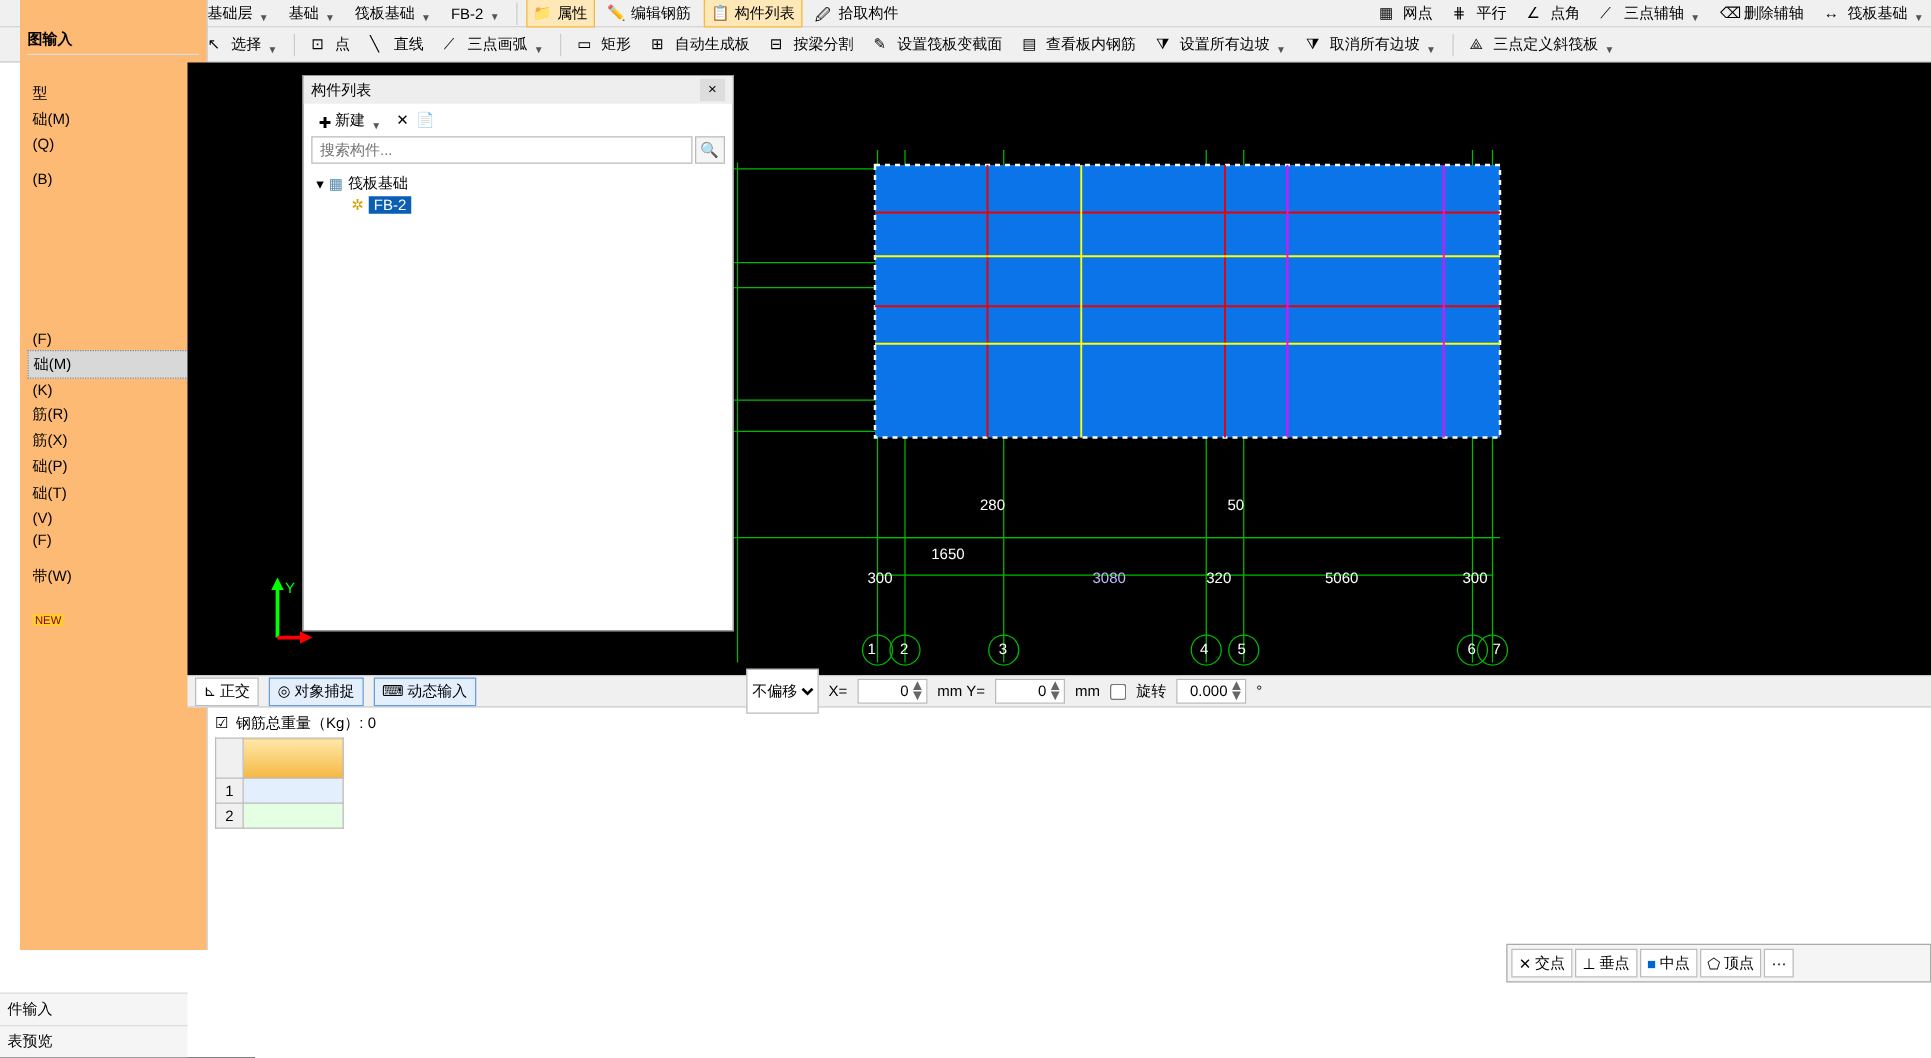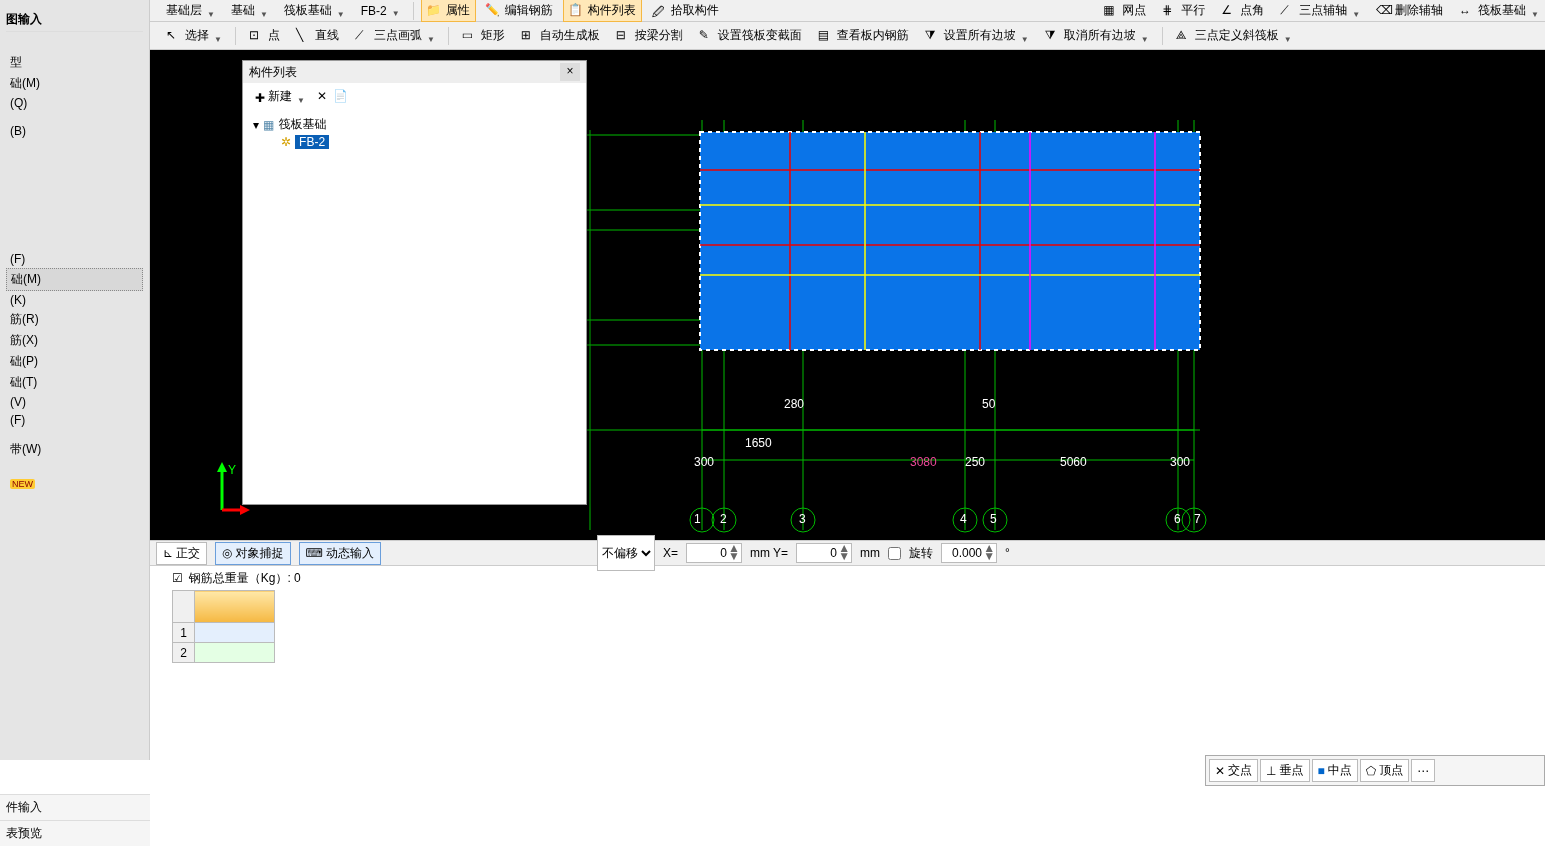--- a/index.html
+++ b/index.html
@@ -6,21 +6,21 @@
 body { width: 1545px; height: 846px; background: #fff; overflow: hidden; position: relative; }
 
 .top-toolbar { display: flex; align-items: center; height: 22px; background: #f0f0f0; border-bottom: 1px solid #ccc; padding-left: 160px; gap: 4px; }
 .top-toolbar2 { display: flex; align-items: center; height: 28px; background: #f0f0f0; border-bottom: 1px solid #ccc; padding-left: 160px; gap: 4px; }
 .tb-item { display: inline-flex; align-items: flex-end; gap: 3px; padding: 2px 5px; border: 1px solid transparent; cursor: pointer; white-space: nowrap; }
 .tb-item.active { border: 1px solid #f5b842; background: #ffe8b8; }
 .tb-sep { width: 1px; height: 18px; background: #ccc; margin: 0 3px; }
 .tb-dd { font-size: 8px; margin-left: 2px; color: #555; }
 .icon { display: inline-block; width: 16px; height: 16px; }
 
-.left-panel { position: absolute; left: 0; top: 0; width: 150px; height: 760px; background: #e5e5e5; border-right: 1px solid #ccc; padding: 8px 6px; }
+.left-panel { position: absolute; left: 16px; top: 0; width: 150px; height: 760px; background: #fdba74; border-right: 1px solid #ccc; padding: 20px 6px; }
 .left-panel .hdr { font-weight: bold; padding: 3px 0; border-bottom: 1px solid #ddd; }
 .left-panel .itm { padding: 2px 4px; cursor: pointer; }
 .left-panel .itm.sel { background: #d8d8d8; border: 1px dotted #888; }
 .left-panel .new-badge { background: #ffcc33; color: #800; font-size: 9px; padding: 0 2px; border-radius: 2px; }
 .left-bottom { position: absolute; left: 0; bottom: 0; width: 150px; }
 .left-bottom .row { padding: 4px 6px; border-top: 1px solid #ddd; background: #f5f5f5; }
 
 .canvas-area { position: absolute; left: 150px; top: 50px; right: 0; bottom: 0; }
 .drawing { position: absolute; left: 0; top: 0; right: 0; height: 490px; background: #000; overflow: hidden; }
 
@@ -270,22 +270,22 @@
         <circle cx="845" cy="470" r="12"></circle>
           <circle cx="1028" cy="470" r="12"></circle>
         <circle cx="1044" cy="470" r="12"></circle>
       </g>
     </svg>
 
     <div style="position:absolute;left:634px;top:347px;color:#fff">280</div>
     <div style="position:absolute;left:832px;top:347px;color:#fff">50</div>
     <div style="position:absolute;left:544px;top:405px;color:#fff">300</div>
     <div style="position:absolute;left:595px;top:386px;color:#fff">1650</div>
-    <div style="position:absolute;left:760px;top:405px;color:#ec4899">3080</div>
-    <div style="position:absolute;left:815px;top:405px;color:#fff">250</div>
+    <div style="position:absolute;left:724px;top:405px;color:#c4b5fd">3080</div>
+    <div style="position:absolute;left:815px;top:405px;color:#fff">320</div>
     <div style="position:absolute;left:910px;top:405px;color:#fff">5060</div>
     <div style="position:absolute;left:1020px;top:405px;color:#fff">300</div>
     <div style="position:absolute;left:544px;top:462px;color:#fff">1</div>
     <div style="position:absolute;left:570px;top:462px;color:#fff">2</div>
     <div style="position:absolute;left:649px;top:462px;color:#fff">3</div>
     <div style="position:absolute;left:810px;top:462px;color:#fff">4</div>
     <div style="position:absolute;left:840px;top:462px;color:#fff">5</div>
     <div style="position:absolute;left:1024px;top:462px;color:#fff">6</div>
     <div style="position:absolute;left:1044px;top:462px;color:#fff">7</div>
 
@@ -303,20 +303,24 @@
         <span class="close">×</span>
       </div>
       <div class="toolbar">
         <span class="tb-item">
             <span>✚</span>
             <span>新建</span>
             <span class="tb-dd">▼</span>
           </span>
         <span style="cursor:pointer">✕</span>
         <span style="cursor:pointer;color:#58a">📄</span>
+      </div>
+      <div class="searchrow">
+        <input type="text" placeholder="搜索构件..." style="">
+        <button><span>🔍</span></button>
       </div>
       <div class="tree">
         <div class="node">
           <span>▾</span>
           <span style="color:#58a">▦</span>
           <span>筏板基础</span>
         </div>
         <div class="node leaf">
           <span style="color:#d4a000">✲</span>
           <span class="sel">FB-2</span>

